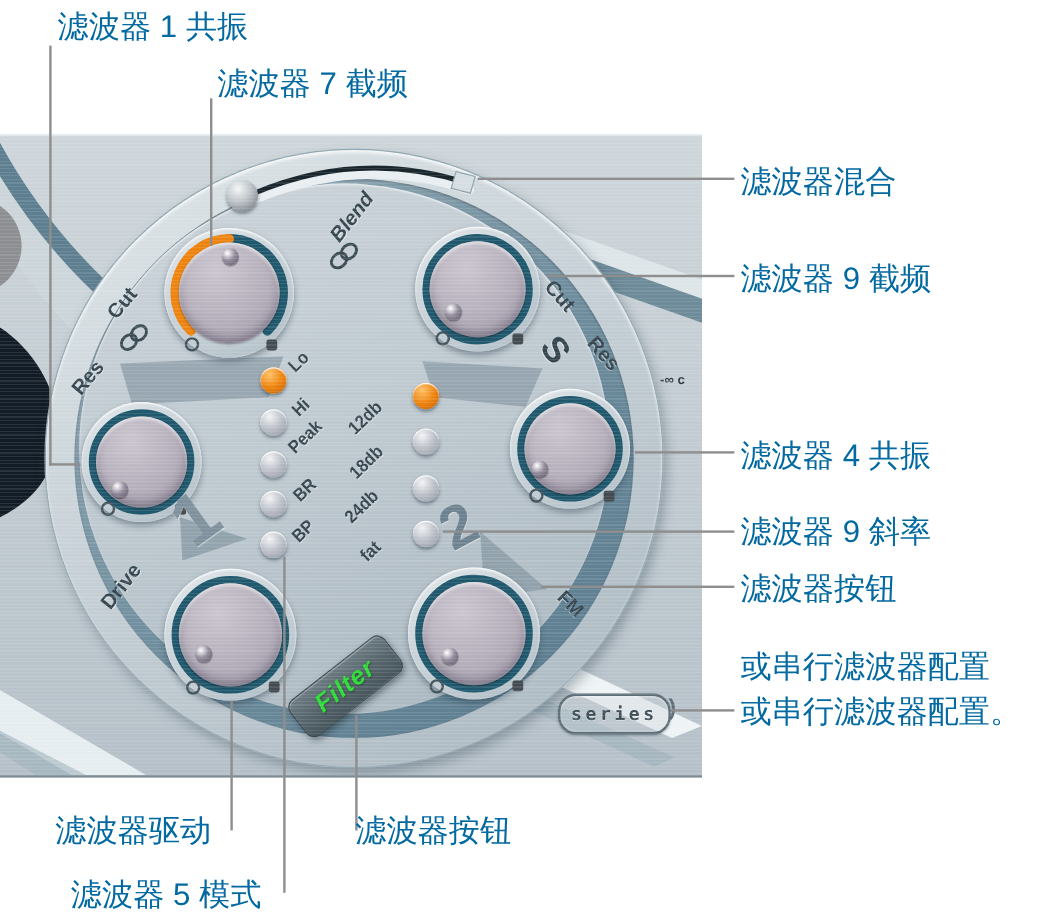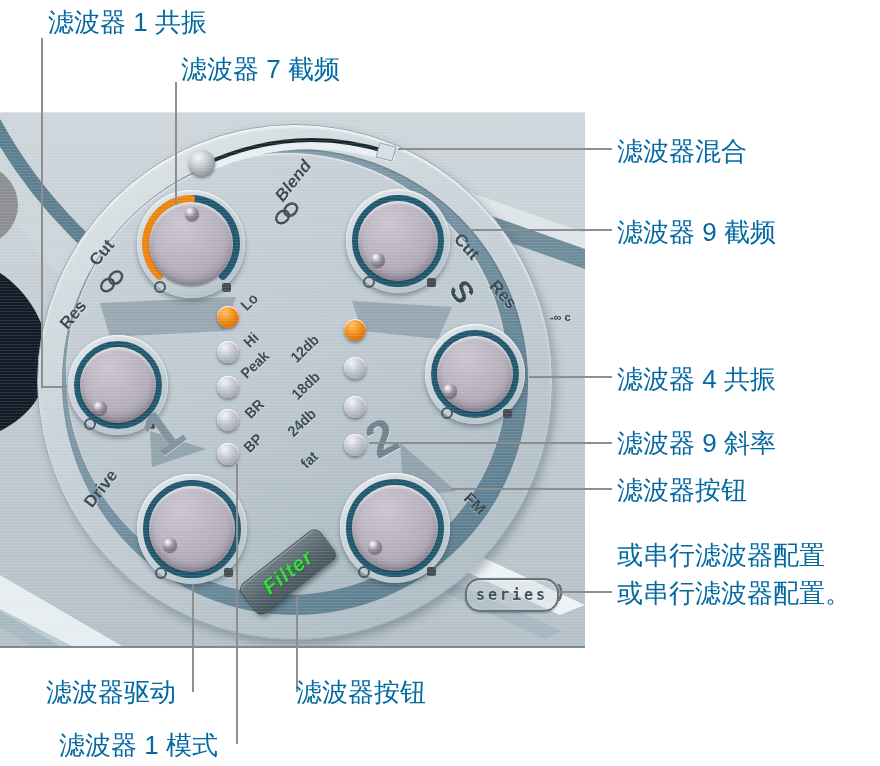--- a/index.html
+++ b/index.html
@@ -233,15 +233,15 @@
   <span class="clabel" style="left:181px;top:52px;">滤波器 7 截频</span>
   <span class="clabel" style="left:617px;top:134px;font-family:Liberation Serif, serif;">滤波器混合</span>
   <span class="clabel" style="left:617px;top:215px;">滤波器 9 截频</span>
   <span class="clabel" style="left:617px;top:362px;">滤波器 4 共振</span>
   <span class="clabel" style="left:617px;top:426px;">滤波器 9 斜率</span>
   <span class="clabel" style="left:617px;top:473px;">滤波器按钮</span>
   <span class="clabel" style="left:617px;top:538px;">或串行滤波器配置</span>
   <span class="clabel" style="left:46px;top:675px;">滤波器驱动</span>
   <span class="clabel" style="left:617px;top:576px;">或串行滤波器配置。</span>
   <span class="clabel" style="left:296px;top:675px;">滤波器按钮</span>
-  <span class="clabel" style="left:59px;top:728px;">滤波器 1 模式</span>
+  <span class="clabel" style="left:59px;top:728px;">滤波器 5 模式</span>
 
 </div>
 
 </body></html>

